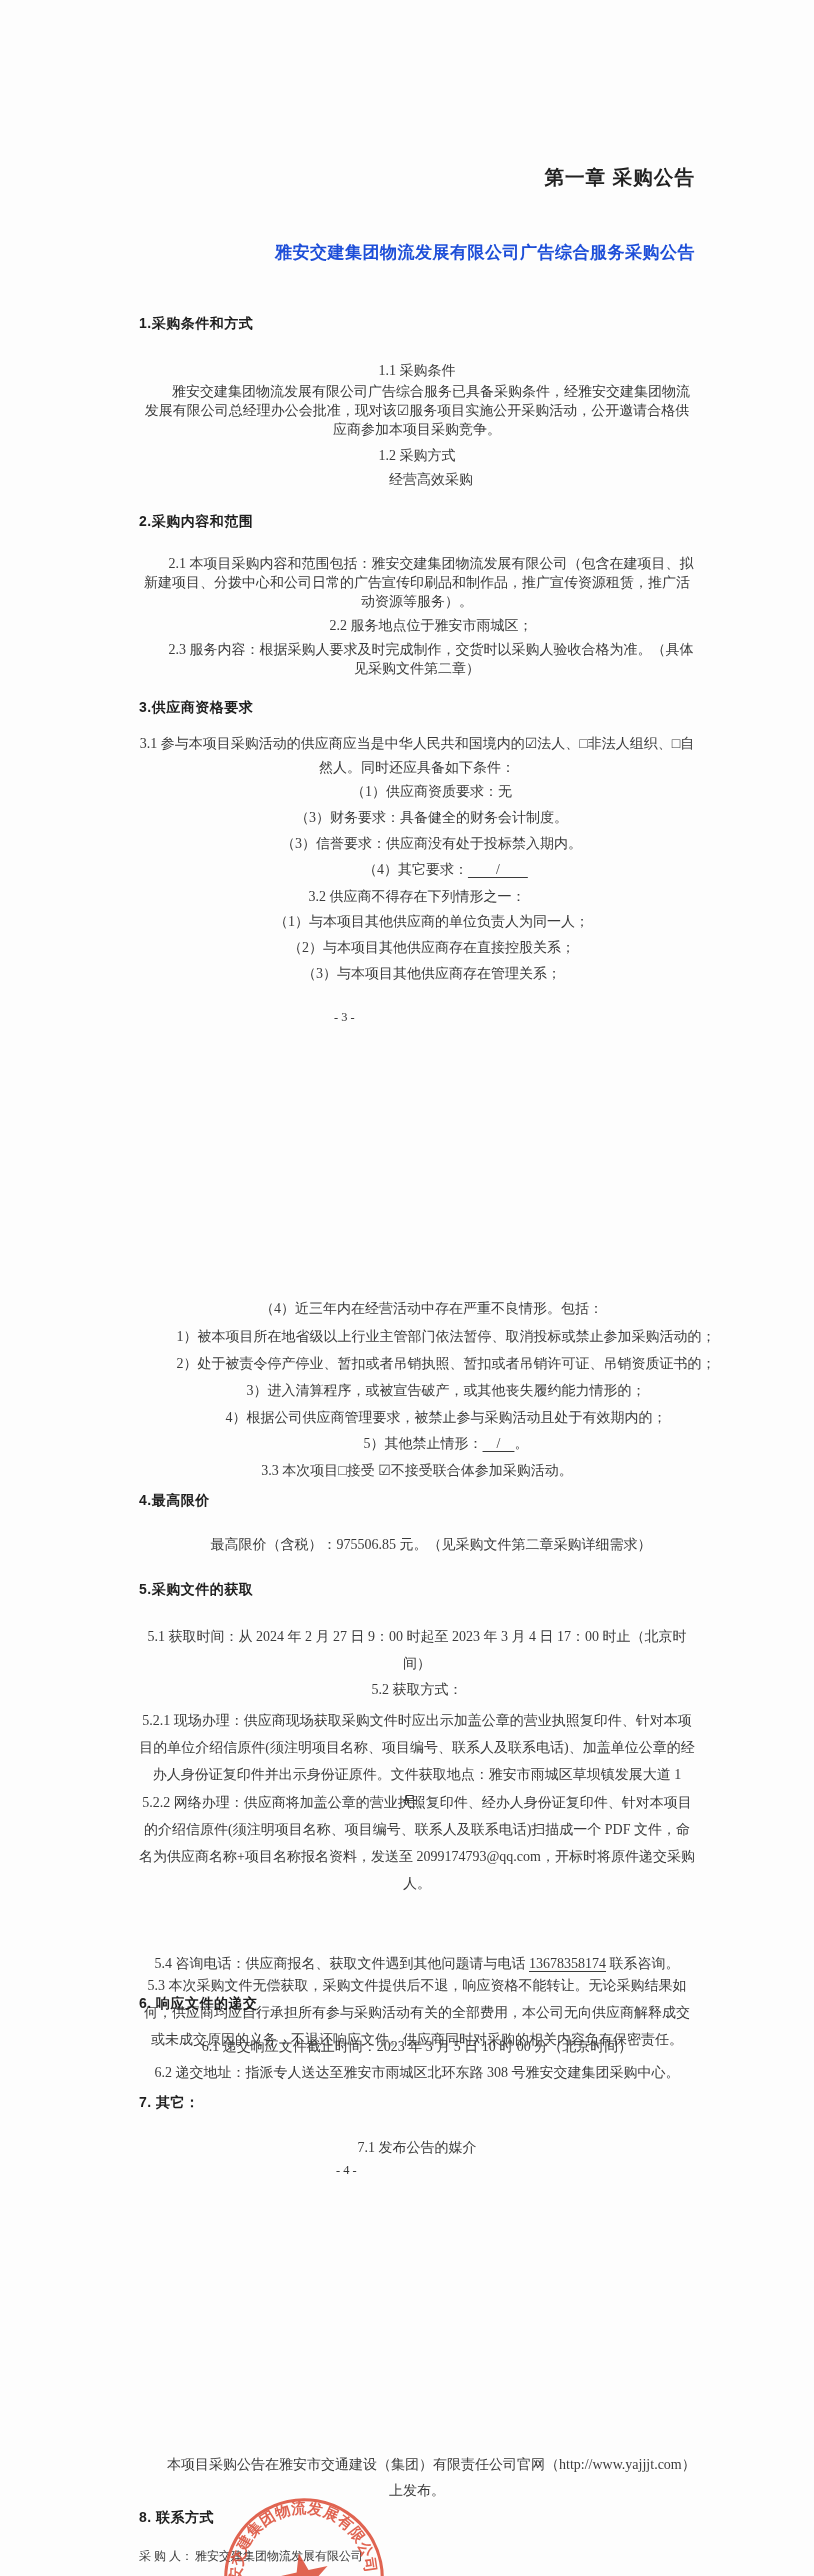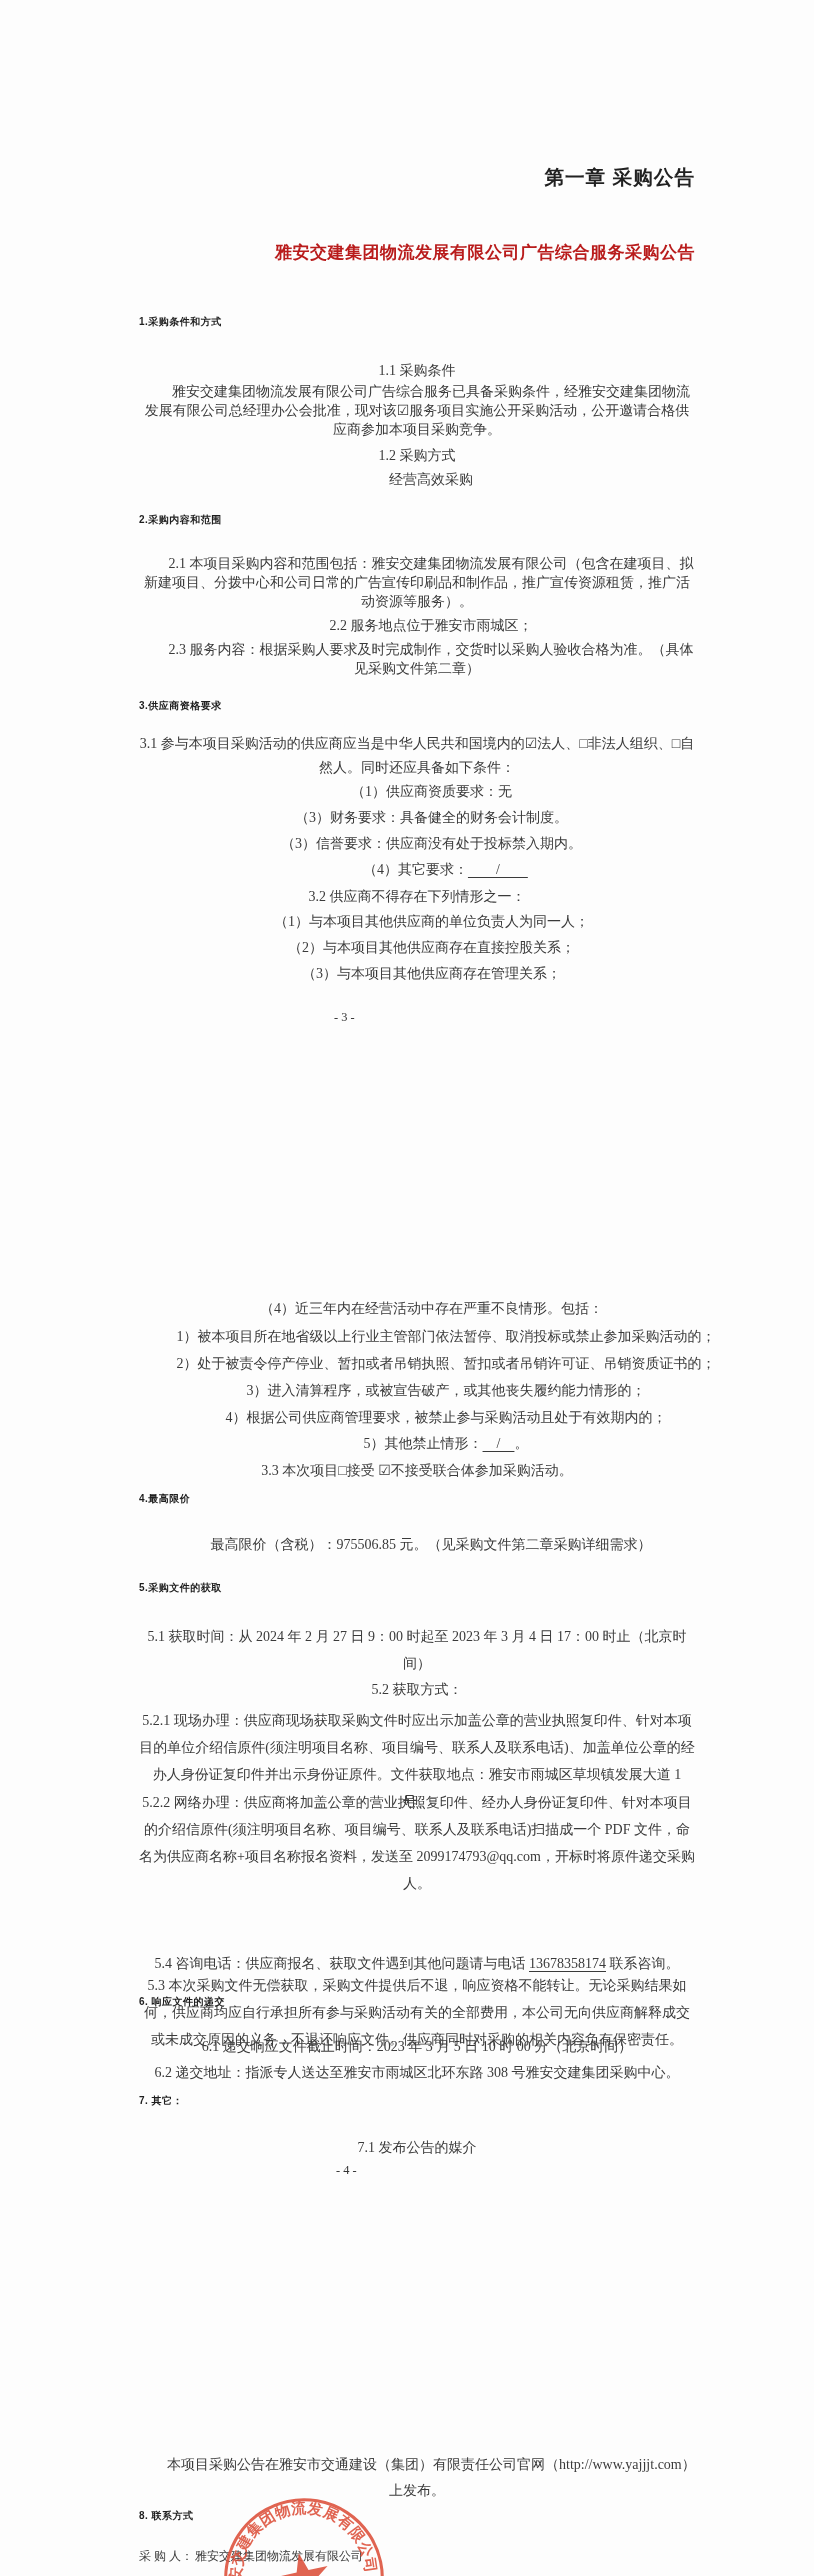--- a/index.html
+++ b/index.html
@@ -5,22 +5,22 @@
   html,body{margin:0;padding:0;}
   body{
     width:815px;height:3462px;position:relative;
     background:#fdfdfd;
     font-family:"Liberation Serif","DejaVu Serif",serif;
     color:#3a3a3a;
   }
   .abs{position:absolute;left:139px;width:556px;}
   .center{text-align:right;}
   .doc-title{font-family:"Liberation Sans","DejaVu Sans",sans-serif;font-weight:bold;font-size:19.6px;color:#212121;letter-spacing:1px;}
-  .doc-subtitle{font-family:"Liberation Sans","DejaVu Sans",sans-serif;font-weight:bold;font-size:17px;color:#b91c1c;letter-spacing:0.5px;}
-  .h{font-family:"Liberation Sans","DejaVu Sans",sans-serif;font-weight:bold;font-size:10px;color:#1e1e1e;letter-spacing:0.5px;}
+  .doc-subtitle{font-family:"Liberation Sans","DejaVu Sans",sans-serif;font-weight:bold;font-size:17px;color:#1d4ed8;letter-spacing:0.5px;}
+  .h{font-family:"Liberation Sans","DejaVu Sans",sans-serif;font-weight:bold;font-size:14px;color:#1e1e1e;letter-spacing:0.5px;}
   .t{font-size:14px;line-height:19px;text-align:center;}
   .lh46{line-height:24px;}
   .lh53{line-height:27px;}
   .ind{text-indent:2em;}
   .pad1{padding-left:14.4px;}
   .pad2{padding-left:29px;}
   .pagenum{position:absolute;font-size:12.4px;color:#333;}
   .blank{text-decoration:underline;text-underline-offset:3.1px;}
   .phone{text-decoration:underline;text-underline-offset:2.6px;}
   .contact-row{height:28px;font-size:12px;white-space:nowrap;}

